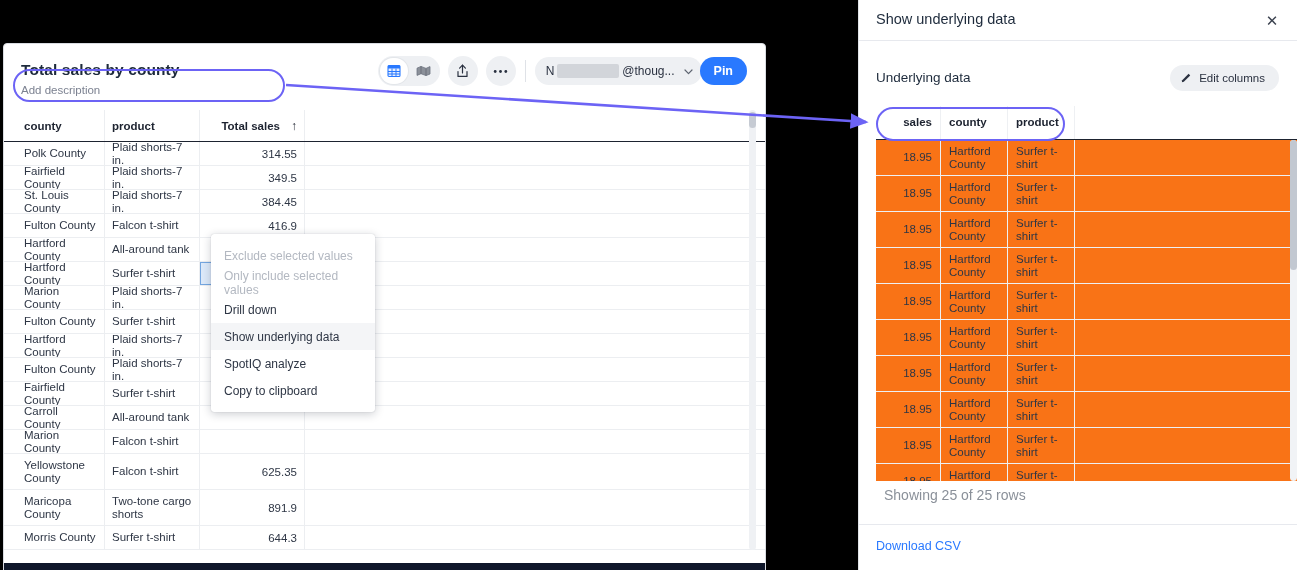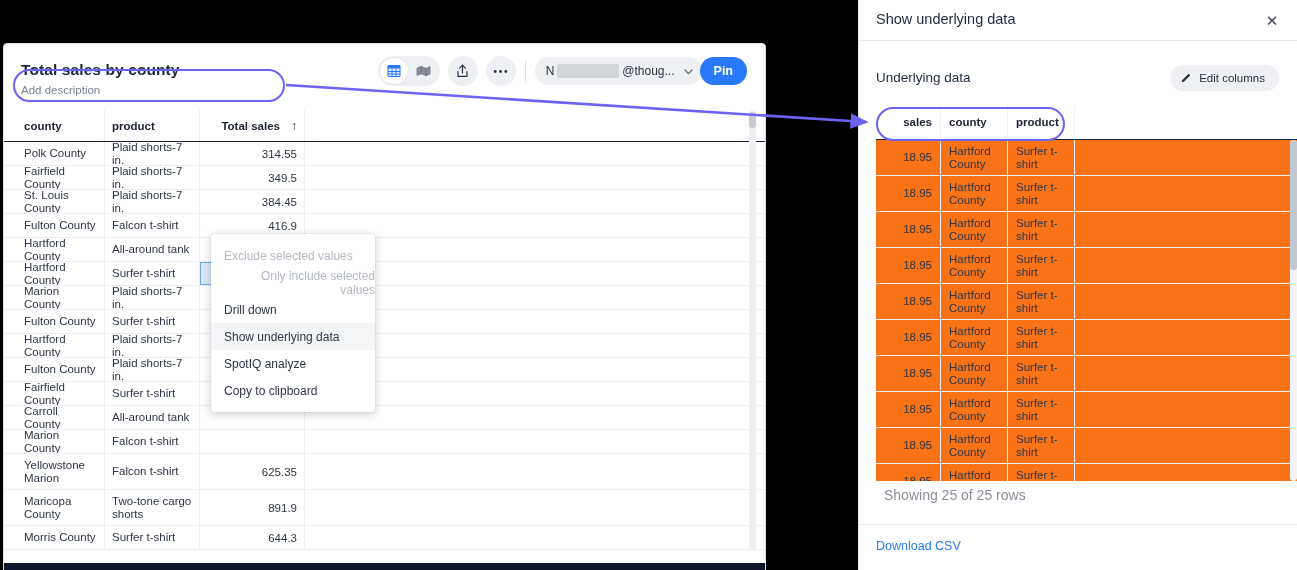--- a/index.html
+++ b/index.html
@@ -113,21 +113,21 @@
     position: absolute; left: 211px; top: 234px;
     width: 164px; padding: 8px 0;
     background: #ffffff; border-radius: 3px;
     box-shadow: 0 2px 10px rgba(20,28,45,.22), 0 0 1px rgba(20,28,45,.28);
     z-index: 40;
   }
   .ctx-item {
     height: 27px; display: flex; align-items: center;
     padding: 0 0 0 13px; font-size: 12px; color: #2e3645;
   }
-  .ctx-item.disabled { color: #b3b8c1; text-align: right; }
+  .ctx-item.disabled { color: #b3b8c1; }
   .ctx-item.hl { background: #f4f5f7; }
 
   
   .right-panel {
     position: absolute; left: 858px; top: 0px;
     width: 439px; height: 570px;
     background: #ffffff;
     border-left: 1px solid #e0e3e8;
     overflow: hidden;
   }
@@ -348,21 +348,21 @@
             <div class="cell c2"></div>
             <div class="cell c3"></div>
           </div>
           <div class="lt-row">
             <div class="cell c0 wrap">Marion County</div>
             <div class="cell c1 wrap">Falcon t-shirt</div>
             <div class="cell c2"></div>
             <div class="cell c3"></div>
           </div>
           <div class="lt-row" style="height: 36px;">
-            <div class="cell c0 wrap">Yellowstone Marion</div>
+            <div class="cell c0 wrap">Yellowstone County</div>
             <div class="cell c1 wrap">Falcon t-shirt</div>
             <div class="cell c2">625.35</div>
             <div class="cell c3"></div>
           </div>
           <div class="lt-row" style="height: 36px;">
             <div class="cell c0 wrap">Maricopa County</div>
             <div class="cell c1 wrap">Two-tone cargo shorts</div>
             <div class="cell c2">891.9</div>
             <div class="cell c3"></div>
           </div>

